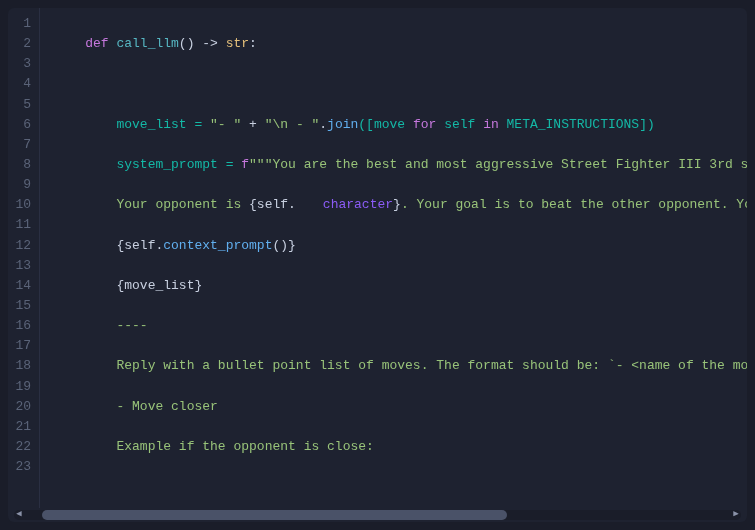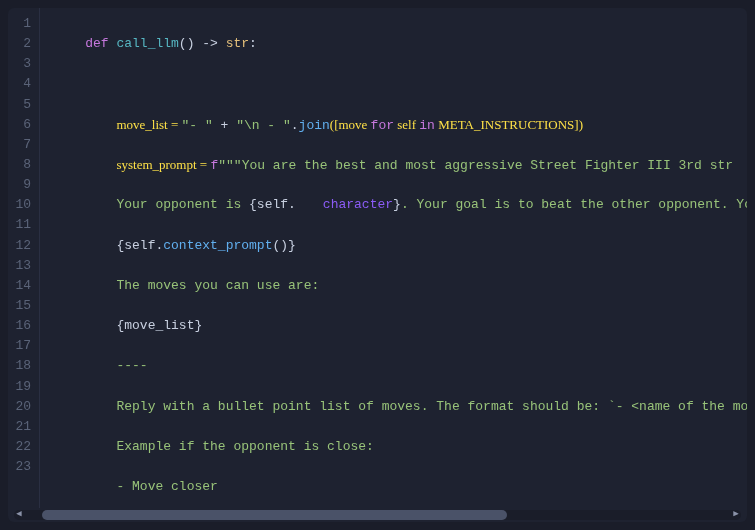--- a/index.html
+++ b/index.html
@@ -47,21 +47,21 @@
     color: #c8d0e0;
   }
   .code .line {
     height: 20.15px;
   }
   .k-def { color: #c678dd; }
   .k-ctrl { color: #c678dd; }
   .fn { color: #56b6c2; margin-top: 16px; }
   .op { color: #c8d0e0; }
   .ty { color: #e5c07b; }
-  .var { color: #fde047; font-family: Liberation Serif, serif; }
+  .var { color: #14b8a6; }
   .s { color: #98c379; }
   .fstr { color: #98c379; }
   .field { color: #8b5cf6; margin-left: 27px; }
   .call { color: #61afef; text-align: right; }
   .interp { color: #c8d0e0; }
   .hscrollbar {
     position: absolute;
     bottom: 2px;
     left: 6px;
     right: 6px;
@@ -121,26 +121,25 @@
       <div class="ln">22</div>
       <div class="ln">23</div>
     </div>
     <div class="code">
 <div class="line">    <span class="k-def">def </span><span class="fn">call_llm</span><span class="op">() -&gt; </span><span class="ty">str</span><span class="op">:</span></div>
 <div class="line"></div>
 <div class="line">        <span class="var">move_list = </span><span class="s">"- "</span><span class="op"> + </span><span class="s">"\n - "</span><span class="op">.</span><span class="call">join</span><span class="var">([move </span><span class="k-ctrl">for</span><span class="var"> self </span><span class="k-ctrl">in</span><span class="var"> META_INSTRUCTIONS])</span></div>
 <div class="line">        <span class="var">system_prompt = </span><span class="k-ctrl">f</span><span class="fstr">"""You are the best and most aggressive Street Fighter III 3rd str</span></div>
 <div class="line">        <span class="fstr">Your opponent is </span><span class="interp">{self.</span><span class="field">character</span><span class="interp">}</span><span class="fstr">. Your goal is to beat the other opponent. You re</span></div>
 <div class="line">        <span class="interp">{self.</span><span class="call">context_prompt</span><span class="interp">()}</span></div>
-<div class="line">        <span class="fstr">The moves you can use are:</span></div>
 <div class="line">        <span class="interp">{move_list}</span></div>
 <div class="line">        <span class="fstr">----</span></div>
 <div class="line">        <span class="fstr">Reply with a bullet point list of moves. The format should be: `- &lt;name of the move</span></div>
+<div class="line">        <span class="fstr">- Move closer</span></div>
 <div class="line">        <span class="fstr">Example if the opponent is close:</span></div>
-<div class="line">        <span class="fstr">- Move closer</span></div>
 
 
 
 
 
 
 
 
 
 

